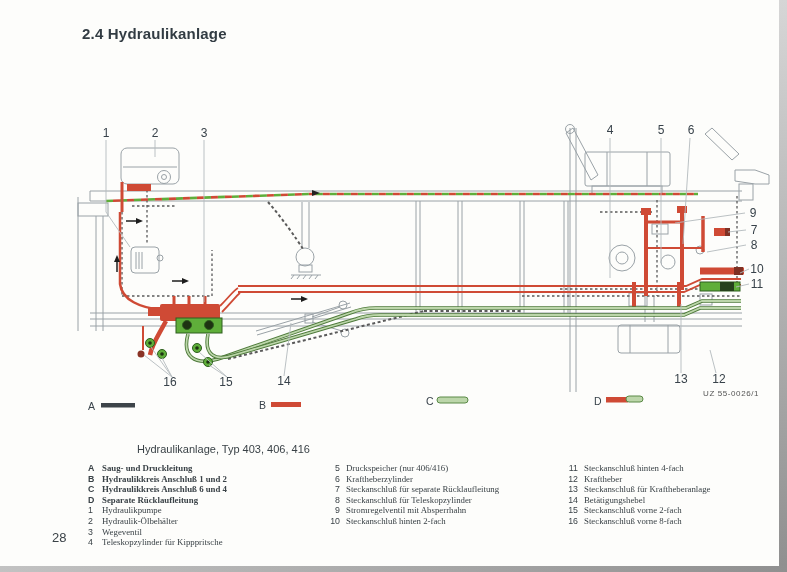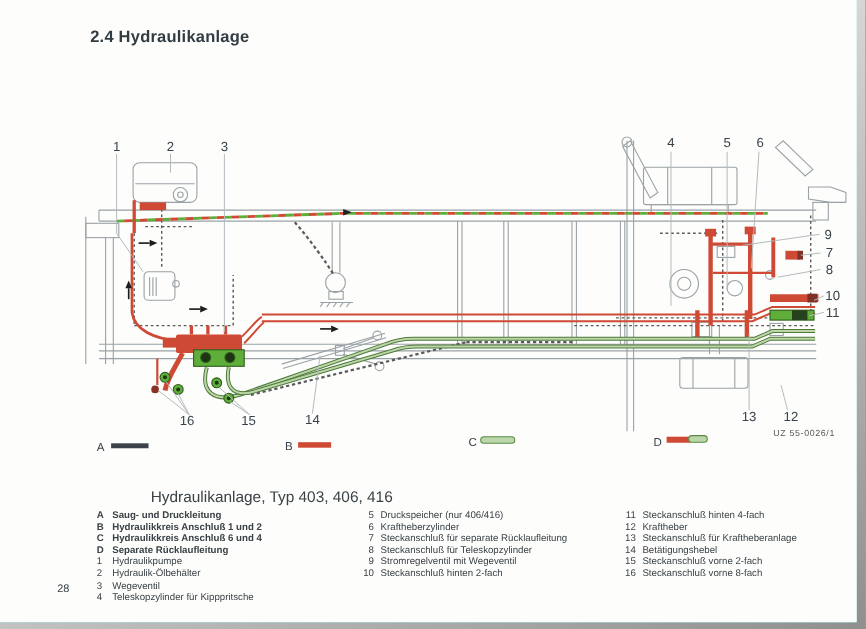--- a/index.html
+++ b/index.html
@@ -1,35 +1,35 @@
 <!DOCTYPE html>
 <html><head>
 <meta charset="utf-8">
 <style>
   html,body{margin:0;padding:0;background:#a9a9a9;}
-  .stage{position:relative;width:787px;height:572px;overflow:hidden;background:#14b8a6;
+  .stage{position:relative;width:787px;height:572px;overflow:hidden;background:#22c55e;
          font-family:"Liberation Sans",sans-serif;}
   .page{position:absolute;left:0;top:0;width:779px;height:566px;background:#fdfdfb;}
   .edge-right{position:absolute;right:0;top:0;width:8px;height:572px;
               background:linear-gradient(#d6d6d6,#8f8f8f);}
   .edge-bottom{position:absolute;left:0;bottom:0;width:787px;height:6px;
                background:linear-gradient(90deg,#c2c2c2,#909090);}
   .title{position:absolute;left:82px;top:15px;font-size:15px;font-weight:bold;
          color:#323c43;letter-spacing:.2px;}
-  .caption{position:absolute;left:137px;top:443px;font-size:14px;color:#3a4247;}
+  .caption{position:absolute;left:137px;top:443px;font-size:11px;color:#3a4247;}
   .legend-col{position:absolute;top:463px;color:#3a4247;}
   #col1{left:88px;width:240px;}
   #col2{left:328px;width:235px;}
   #col3{left:566px;width:215px;}
   .lrow{display:flex;font-size:8.8px;line-height:10.6px;}
   .lrow.bold{font-weight:bold;}
   #col1 .lkey{width:14px;}
   #col2 .lkey,#col3 .lkey{width:12px;text-align:right;margin-right:6px;}
-  .ltext{white-space:nowrap;}
-  .pagenum{position:absolute;left:52px;top:530px;font-size:10px;color:#3a4247;}
+  .ltext{white-space:nowrap;font-family:Liberation Serif, serif;}
+  .pagenum{position:absolute;left:52px;top:530px;font-size:13px;color:#3a4247;}
   svg{position:absolute;left:0;top:0;}
   svg text{font-family:"Liberation Sans",sans-serif;}
   .callout{font-size:12px;fill:#38424a;}
   .swlabel{font-size:10.5px;fill:#38424a;}
   .figcode{font-size:8px;fill:#555;letter-spacing:.6px;}
 </style>
 </head>
 <body>
 
 <div class="stage">
@@ -256,21 +256,21 @@
       <div class="lrow">
         <span class="lkey">7</span>
         <span class="ltext">Steckanschluß für separate Rücklaufleitung</span>
       </div>
       <div class="lrow">
         <span class="lkey">8</span>
         <span class="ltext">Steckanschluß für Teleskopzylinder</span>
       </div>
       <div class="lrow">
         <span class="lkey">9</span>
-        <span class="ltext">Stromregelventil mit Wegeventil</span>
+        <span class="ltext">Stromregelventil mit Absperrhahn</span>
       </div>
       <div class="lrow">
         <span class="lkey">10</span>
         <span class="ltext">Steckanschluß hinten 2-fach</span>
       </div>
     </div>
   <div class="legend-col" id="col3">
       <div class="lrow">
         <span class="lkey">11</span>
         <span class="ltext">Steckanschluß hinten 4-fach</span>

